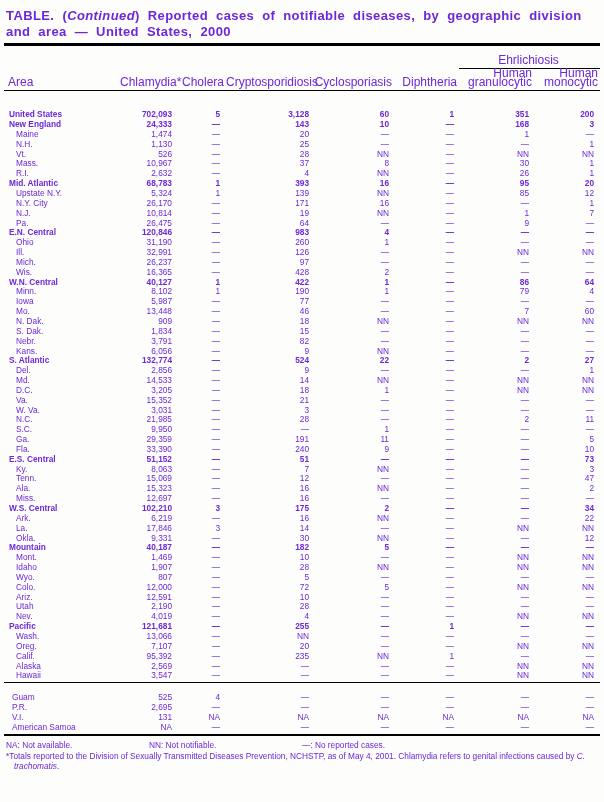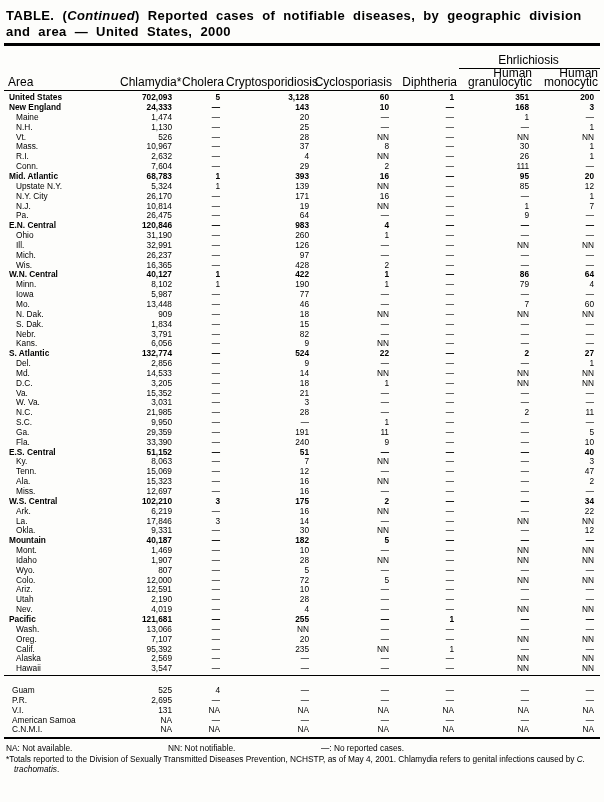--- a/index.html
+++ b/index.html
@@ -1,16 +1,16 @@
 <!DOCTYPE html>
 <html><head>
 <meta charset="utf-8">
 <style>
   html,body{margin:0;padding:0;background:#fff;}
-  #page{width:604px;height:802px;background:#fdfdfb;color:#000000;
+  #page{width:604px;height:802px;background:#fdfdfb;color:#6d28d9;
         font-family:"Liberation Sans",sans-serif;box-sizing:border-box;
         padding:6px 4px 0 4px;overflow:hidden;}
   
   #title{font-size:13px;font-weight:bold;line-height:15.5px;
          letter-spacing:0.4px;word-spacing:4px;margin:2px 0 4px 2px;width:594px;}
   #title .cont{font-style:italic;}
   #title-rule{height:3px;background:#000;margin:3px 0 0 0;}
   
   table{border-collapse:collapse;table-layout:fixed;width:596px;margin-top:10px;}
   col.c-area{width:116px;}col.c-chl{width:56px;}col.c-cho{width:50px;}
@@ -24,28 +24,28 @@
   td{font-size:8.3px;line-height:1;height:9.85px;padding:0;white-space:nowrap;
      overflow:hidden;}
   td.area{text-align:left;padding-left:5px;}
   tr.state td.area{padding-left:12px;}
   tr.territory td.area{padding-left:8px;}
   tr.total td,tr.division td{font-weight:bold;}
   td.val{text-align:right;padding-right:5px;}
   td.val.c0{padding-right:4px;}
   td.val.c1{padding-right:6px;}
   td.val.c6{padding-right:6px;}
-  tbody.main tr:first-child td{padding-top:2px;margin-top:35px;}
+  tbody.main tr:first-child td{padding-top:19px;margin-top:35px;}
   tbody.main tr:last-child td{border-bottom:1.5px solid #000;padding-bottom:2px;}
   tbody.terr tr:first-child td{padding-top:9px;}
   tbody.terr tr:last-child td{border-bottom:2.5px solid #000;padding-bottom:2px;}
   
   #legend{display:flex;font-size:8.3px;margin:4px 0 1px 2px;}
   #legend span{display:inline-block;}
-  #legend .l1{width:162px;}#legend .l2{width:153px;}
+  #legend .l1{width:143px;}#legend .l2{width:153px;}
   #footnote{font-size:8.3px;line-height:10px;margin:1px 0 0 2px;width:594px;
             padding-left:8px;text-indent:-8px;}
   #footnote .it{font-style:italic;}
 </style>
 </head>
 <body>
 
 <div id="page">
 
   <div id="title"><span>TABLE. (</span><span class="cont">Continued</span><span>)  Reported cases of notifiable diseases, by geographic division and area — United States, 2000</span></div>
@@ -142,30 +142,20 @@
         <tr class="state">
           <td class="area">R.I.</td>
           <td class="val c0">2,632</td>
           <td class="val c1">—</td>
           <td class="val c2">4</td>
           <td class="val c3">NN</td>
           <td class="val c4">—</td>
           <td class="val c5">26</td>
           <td class="val c6">1</td>
         </tr>
-        <tr class="state">
-          <td class="area">Conn.</td>
-          <td class="val c0">7,604</td>
-          <td class="val c1">—</td>
-          <td class="val c2">29</td>
-          <td class="val c3">2</td>
-          <td class="val c4">—</td>
-          <td class="val c5">111</td>
-          <td class="val c6">—</td>
-        </tr>
         <tr class="division">
           <td class="area">Mid. Atlantic</td>
           <td class="val c0">68,783</td>
           <td class="val c1">1</td>
           <td class="val c2">393</td>
           <td class="val c3">16</td>
           <td class="val c4">—</td>
           <td class="val c5">95</td>
           <td class="val c6">20</td>
         </tr>
@@ -440,21 +430,21 @@
           <td class="val c6">10</td>
         </tr>
         <tr class="division">
           <td class="area">E.S. Central</td>
           <td class="val c0">51,152</td>
           <td class="val c1">—</td>
           <td class="val c2">51</td>
           <td class="val c3">—</td>
           <td class="val c4">—</td>
           <td class="val c5">—</td>
-          <td class="val c6">40</td>
+          <td class="val c6">73</td>
         </tr>
         <tr class="state">
           <td class="area">Ky.</td>
           <td class="val c0">8,063</td>
           <td class="val c1">—</td>
           <td class="val c2">7</td>
           <td class="val c3">NN</td>
           <td class="val c4">—</td>
           <td class="val c5">—</td>
           <td class="val c6">3</td>
@@ -703,30 +693,20 @@
         </tr>
         <tr class="territory">
           <td class="area">American Samoa</td>
           <td class="val c0">NA</td>
           <td class="val c1">—</td>
           <td class="val c2">—</td>
           <td class="val c3">—</td>
           <td class="val c4">—</td>
           <td class="val c5">—</td>
           <td class="val c6">—</td>
-        </tr>
-        <tr class="territory">
-          <td class="area">C.N.M.I.</td>
-          <td class="val c0">NA</td>
-          <td class="val c1">NA</td>
-          <td class="val c2">NA</td>
-          <td class="val c3">NA</td>
-          <td class="val c4">NA</td>
-          <td class="val c5">NA</td>
-          <td class="val c6">NA</td>
         </tr>
       </tbody>
   </table>
 
   <div id="legend">
     <span class="l1">NA: Not available.</span>
     <span class="l2">NN: Not notifiable.</span>
     <span class="l3">—: No reported cases.</span>
   </div>
   <div id="footnote"><span>*Totals reported to the Division of Sexually Transmitted Diseases Prevention, NCHSTP, as of May 4, 2001.  Chlamydia refers to genital infections caused by </span><span class="it">C. trachomatis</span><span>.</span></div>

